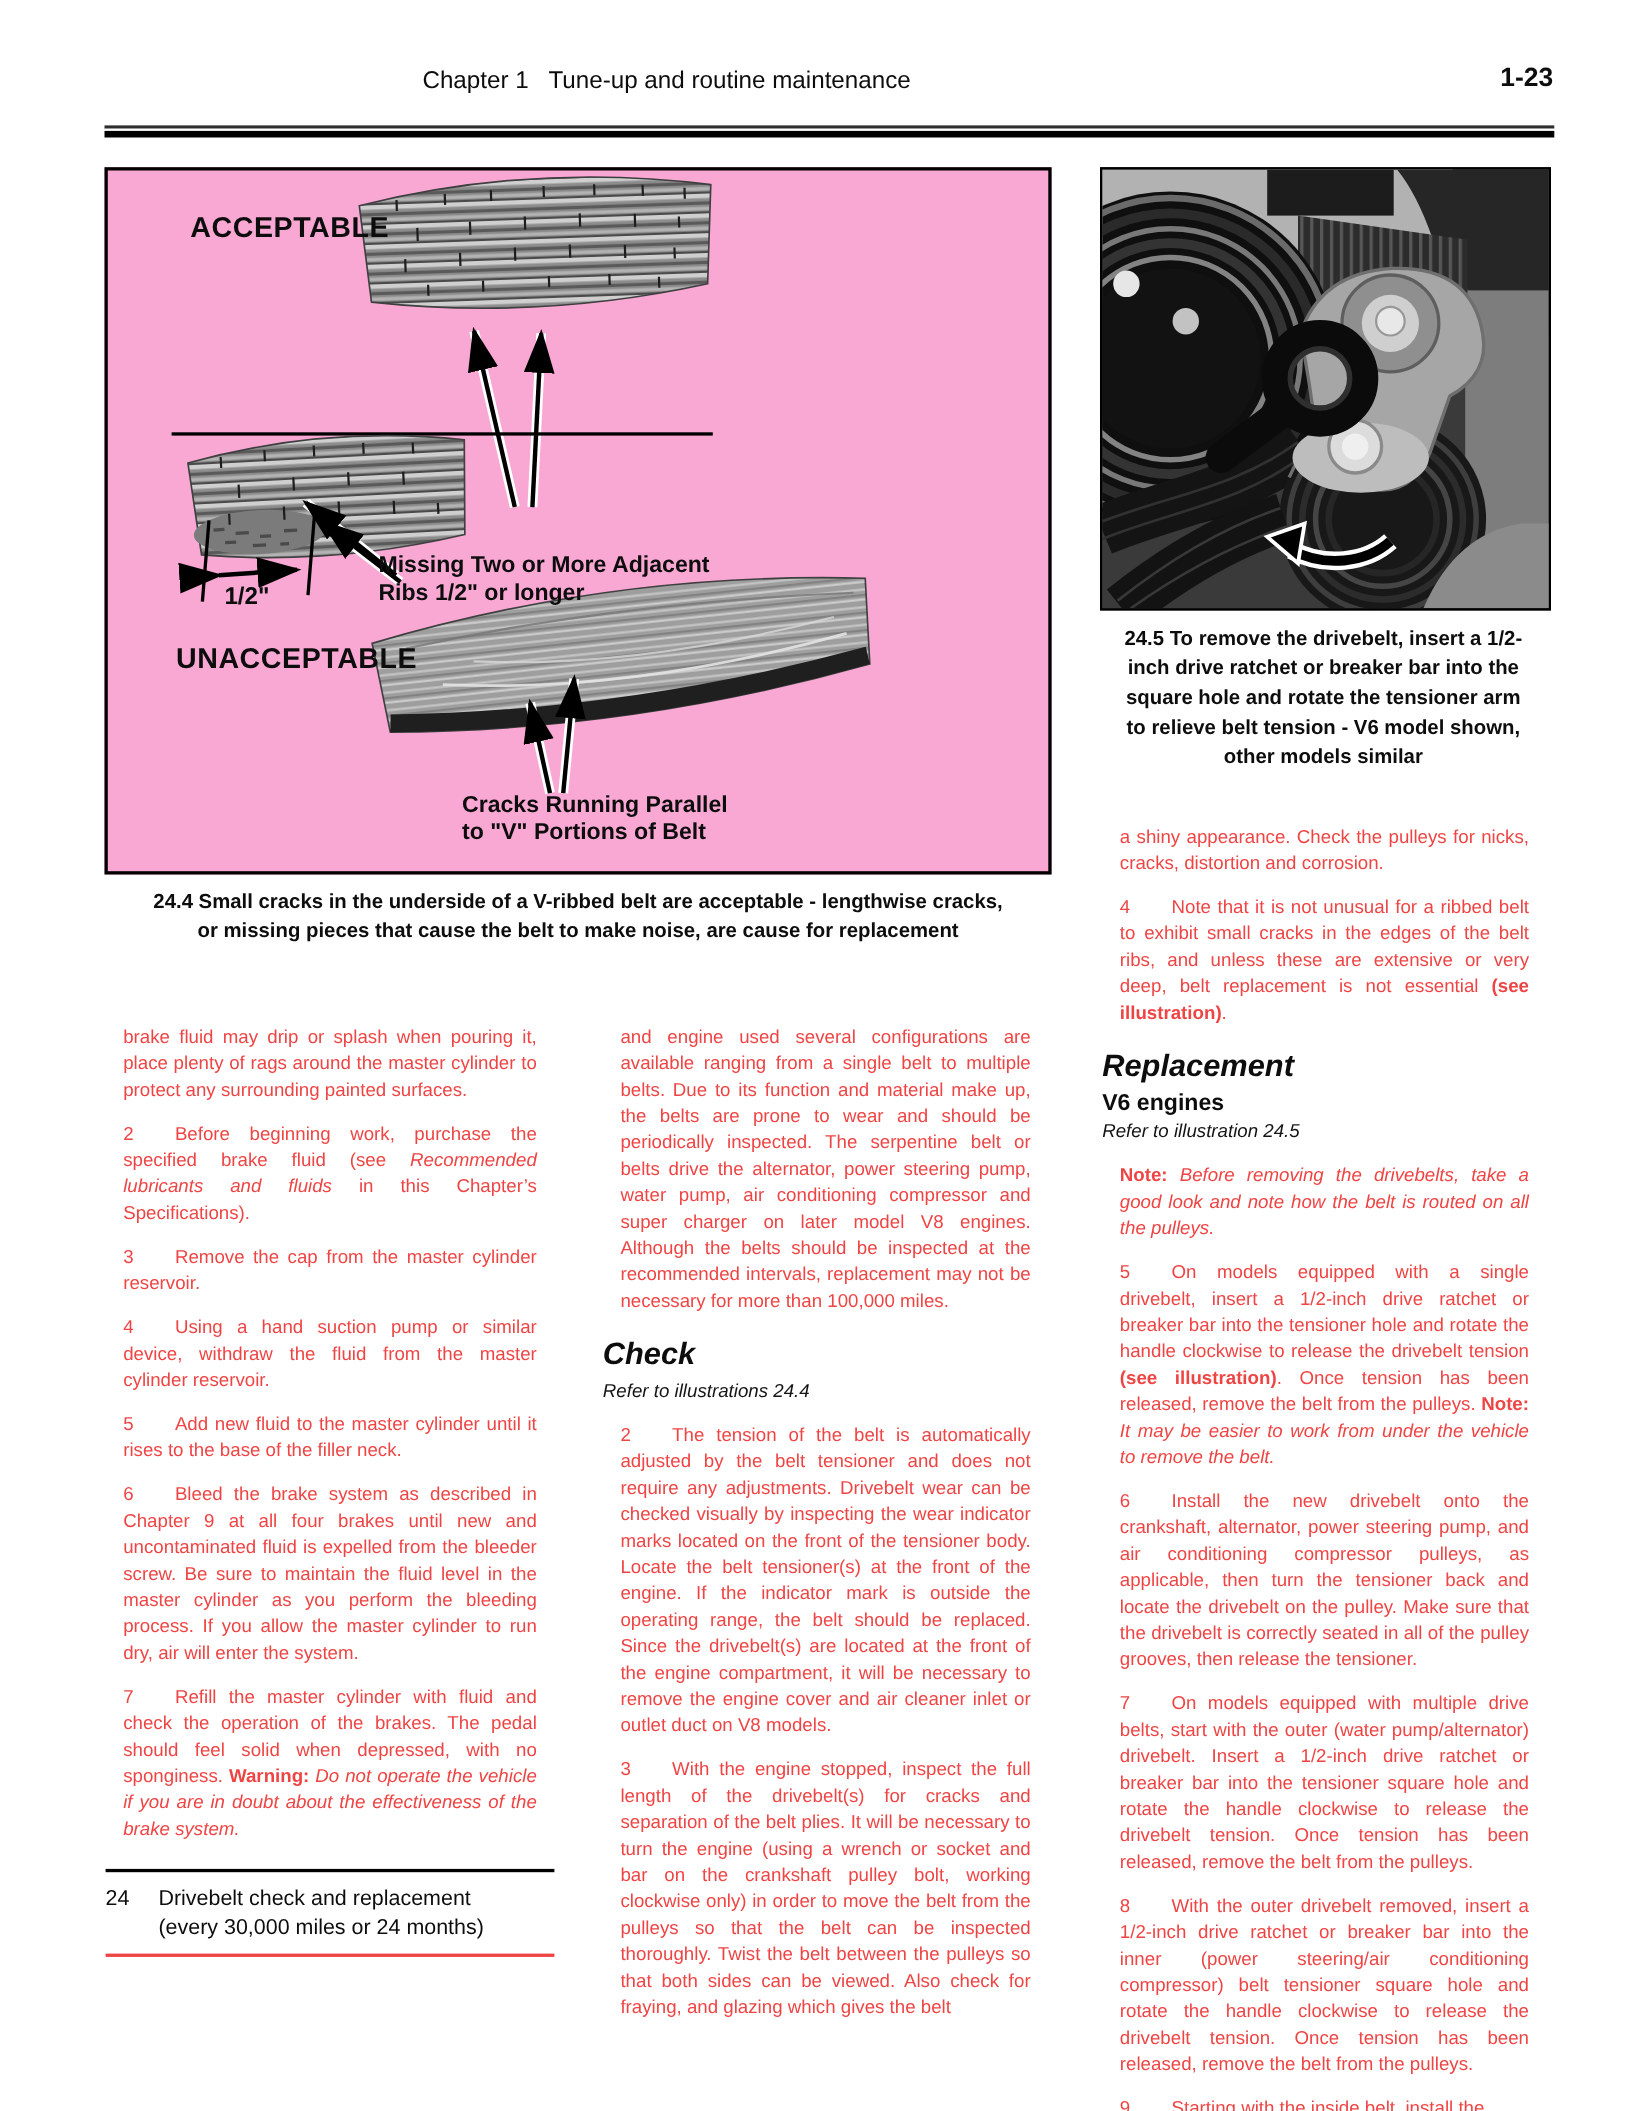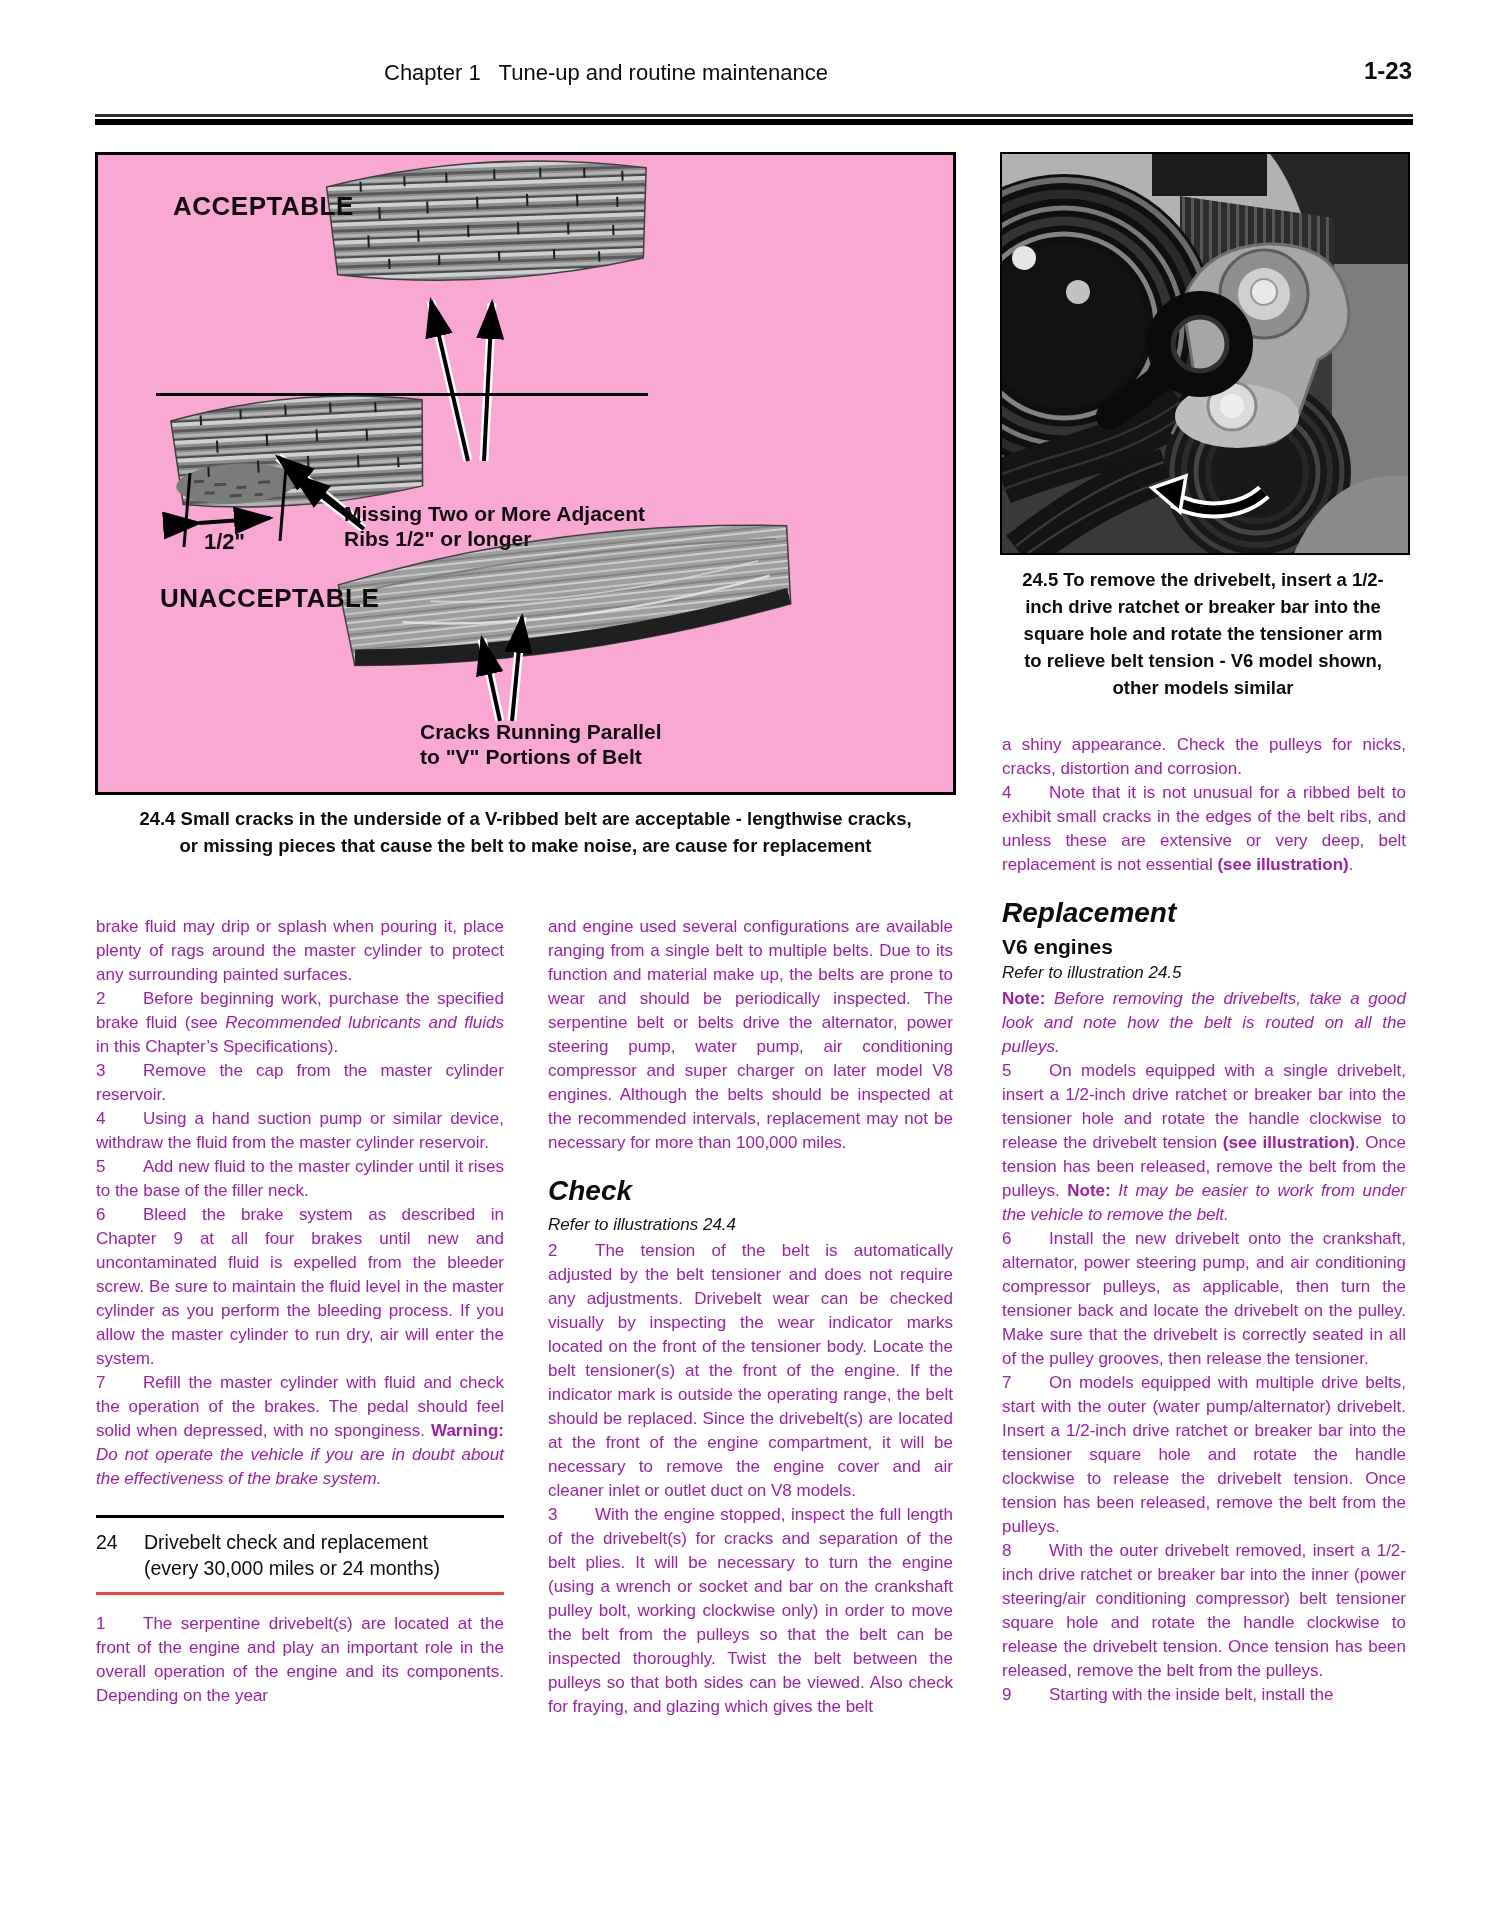--- a/index.html
+++ b/index.html
@@ -33,21 +33,21 @@
   
   #photo245{position:absolute;left:1000px;top:152px;width:406px;height:399px;border:2px solid #000;background:#3a3a3a;overflow:hidden;}
   #cap245{position:absolute;left:998px;top:566px;width:410px;text-align:center;
     font-weight:bold;font-size:18.5px;line-height:27px;white-space:pre-line;color:#0d0d0d;}
 
   
   .col{position:absolute;}
   #col1{left:96px;top:915px;width:408px;}
   #col2{left:548px;top:915px;width:405px;}
   #col3{left:1002px;top:733px;width:404px;}
-  .bodyp{margin:0;font-size:17px;line-height:24px;text-align:justify;color:#a21caf;}
+  .bodyp{margin:16px;font-size:17px;line-height:24px;text-align:justify;color:#ef4444;}
   .stepnum{display:inline-block;width:47px;}
   .b{font-weight:bold;}
   .i{font-style:italic;}
   .h1i{font-size:28px;font-weight:bold;font-style:italic;margin:20px 0 6px;color:#0d0d0d;}
   .h2b{font-size:21px;font-weight:bold;margin:2px 0 2px;color:#0d0d0d;}
   .refer{font-size:17px;font-style:italic;line-height:24px;margin:0 0 2px;color:#141414;}
   .sechead{border-top:3px solid #000;border-bottom:3px solid #ef4444;padding:11px 0;margin:24px 0 17px;
     display:flex;font-weight:normal;font-size:19.5px;line-height:26px;color:#0d0d0d;}
   .secnum{width:48px;flex:none;}
   .sectitle{white-space:pre-line;}
@@ -241,21 +241,20 @@
     <p class="bodyp"><span class="stepnum">3</span><span>Remove the cap from the master cylinder reservoir.</span></p>
     <p class="bodyp"><span class="stepnum">4</span><span>Using a hand suction pump or similar device, withdraw the fluid from the master cylinder reservoir.</span></p>
     <p class="bodyp"><span class="stepnum">5</span><span>Add new fluid to the master cylinder until it rises to the base of the filler neck.</span></p>
     <p class="bodyp"><span class="stepnum">6</span><span>Bleed the brake system as described in Chapter 9 at all four brakes until new and uncontaminated fluid is expelled from the bleeder screw. Be sure to maintain the fluid level in the master cylinder as you perform the bleeding process. If you allow the master cylinder to run dry, air will enter the system.</span></p>
     <p class="bodyp"><span class="stepnum">7</span><span>Refill the master cylinder with fluid and check the operation of the brakes. The pedal should feel solid when depressed, with no sponginess. </span><span class="b">Warning:</span><span class="i"> Do not operate the vehicle if you are in doubt about the effectiveness of the brake system.</span></p>
     <div class="sechead">
       <span class="secnum">24</span>
       <span class="sectitle">Drivebelt check and replacement
 (every 30,000 miles or 24 months)</span>
     </div>
-    <p class="bodyp"><span class="stepnum">1</span><span>The serpentine drivebelt(s) are located at the front of the engine and play an important role in the overall operation of the engine and its components. Depending on the year</span></p>
   </div>
 <div class="col" id="col2">
     <p class="bodyp"><span>and engine used several configurations are available ranging from a single belt to multiple belts. Due to its function and material make up, the belts are prone to wear and should be periodically inspected. The serpentine belt or belts drive the alternator, power steering pump, water pump, air conditioning compressor and super charger on later model V8 engines. Although the belts should be inspected at the recommended intervals, replacement may not be necessary for more than 100,000 miles.</span></p>
     <div class="h1i">Check</div>
     <div class="refer">Refer to illustrations 24.4</div>
     <p class="bodyp"><span class="stepnum">2</span><span>The tension of the belt is automatically adjusted by the belt tensioner and does not require any adjustments. Drivebelt wear can be checked visually by inspecting the wear indicator marks located on the front of the tensioner body. Locate the belt tensioner(s) at the front of the engine. If the indicator mark is outside the operating range, the belt should be replaced. Since the drivebelt(s) are located at the front of the engine compartment, it will be necessary to remove the engine cover and air cleaner inlet or outlet duct on V8 models.</span></p>
     <p class="bodyp"><span class="stepnum">3</span><span>With the engine stopped, inspect the full length of the drivebelt(s) for cracks and separation of the belt plies. It will be necessary to turn the engine (using a wrench or socket and bar on the crankshaft pulley bolt, working clockwise only) in order to move the belt from the pulleys so that the belt can be inspected thoroughly. Twist the belt between the pulleys so that both sides can be viewed. Also check for fraying, and glazing which gives the belt</span></p>
   </div>
 <div class="col" id="col3">
     <p class="bodyp"><span>a shiny appearance. Check the pulleys for nicks, cracks, distortion and corrosion.</span></p>

